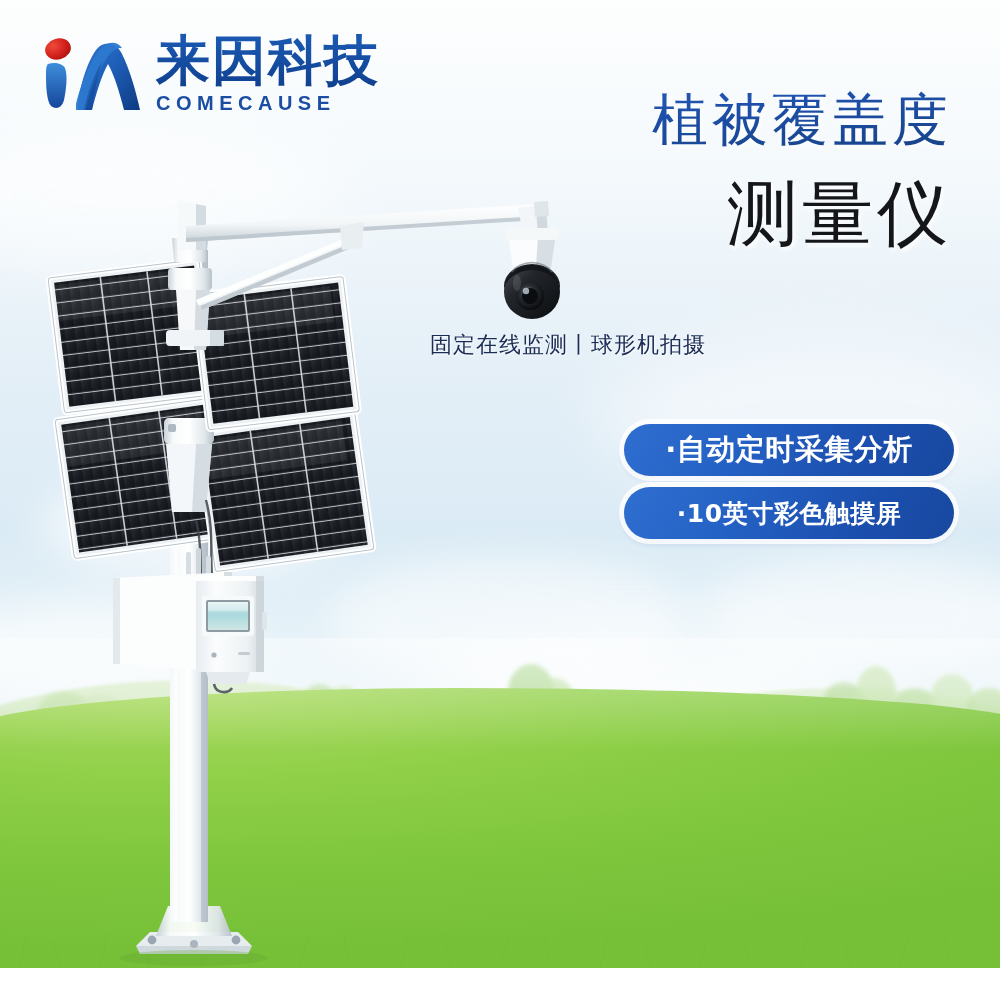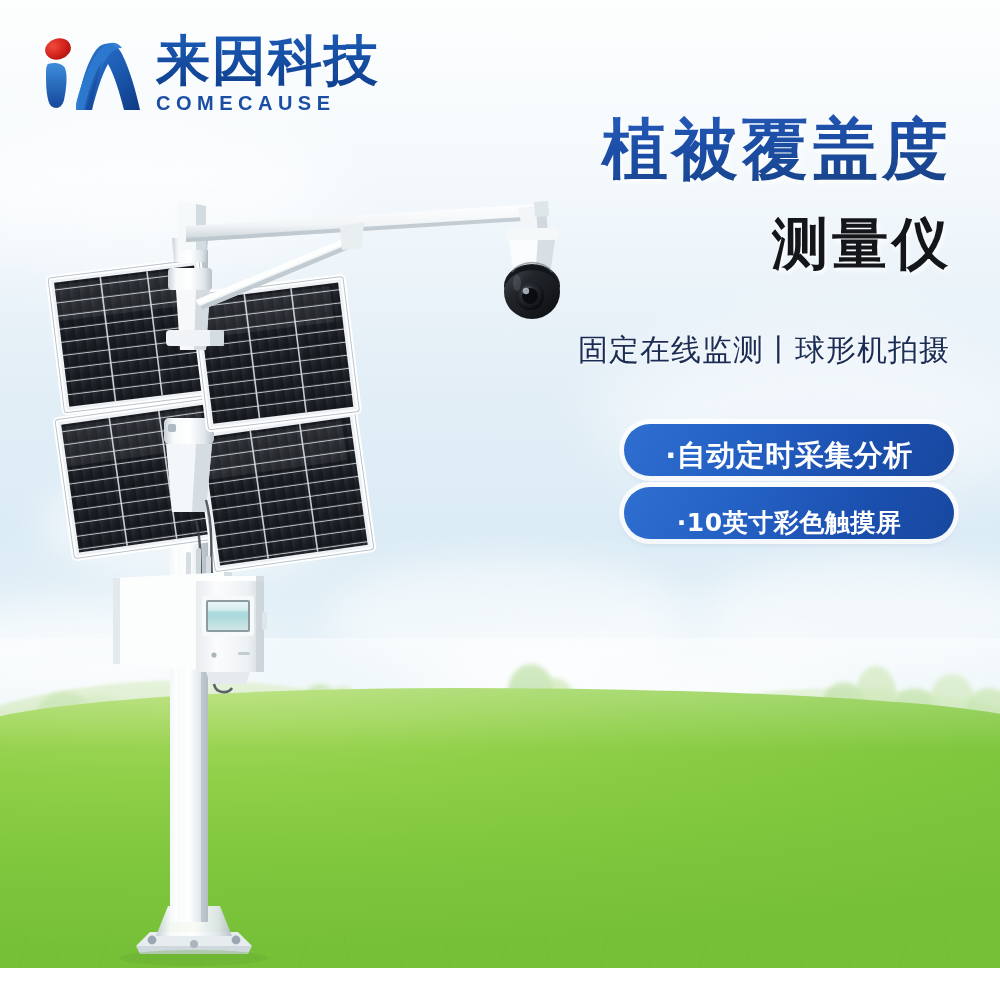--- a/index.html
+++ b/index.html
@@ -48,47 +48,46 @@
     text-shadow:none;
   }
   .logo-en{
     margin-top:2px;font-size:20px;font-weight:bold;color:#1b4ea3;
     letter-spacing:5.5px;font-family:"Liberation Sans",sans-serif;
   }
 
   
   #headline{position:absolute;right:48px;top:74px;width:520px;text-align:right;}
   .h-line1{
-    font-size:66px;line-height:92px;font-weight:bold;letter-spacing:4px;
+    font-size:56px;line-height:92px;font-weight:normal;letter-spacing:4px;
     font-family:"DejaVu Sans","Liberation Sans",sans-serif;
     background:linear-gradient(175deg,#2a63c4 0%,#1d4fa8 45%,#16407f 100%);
     -webkit-background-clip:text;background-clip:text;color:transparent;
     filter:drop-shadow(2px 3px 3px rgba(255,255,255,.95));
-    margin-top:30px;
   }
   .h-line2{
-    font-size:56px;line-height:96px;font-weight:bold;letter-spacing:4px;
+    font-size:71px;line-height:96px;font-weight:normal;letter-spacing:4px;
     font-family:"DejaVu Sans","Liberation Sans",sans-serif;
     color:#14161a;
     text-shadow:2px 3px 4px rgba(255,255,255,.9);
   }
   #subtitle{
-    position:absolute;right:50px;top:330px;width:520px;text-align:right;
-    font-size:30px;letter-spacing:1px;color:#1b2c55;font-weight:500;
+    position:absolute;right:50px;top:330px;width:520px;
+    font-size:22px;letter-spacing:1px;color:#1b2c55;font-weight:500;
     font-family:"DejaVu Sans","Liberation Sans",sans-serif;
     text-shadow:1px 1px 2px rgba(255,255,255,.9);
   }
 
   
   #pills{position:absolute;right:46px;top:424px;width:330px;}
   .pill{
     position:relative;height:52px;margin-bottom:11px;border-radius:28px;
     background:linear-gradient(120deg,#2f6fd0 0%,#2461c4 35%,#1b4fae 72%,#18489f 100%);
     box-shadow:0 0 0 5px rgba(255,255,255,.82), 0 3px 7px rgba(30,60,120,.22);
-    display:flex;align-items:flex-end;justify-content:center;
+    display:flex;align-items:center;justify-content:center;
   }
   .pill span{
     color:#ffffff;font-size:29px;font-weight:bold;letter-spacing:.5px;
     font-family:"DejaVu Sans","Liberation Sans",sans-serif;white-space:nowrap;
   }
   .pill.wide span{font-size:25px;}
 
   
   #equip{position:absolute;left:0;top:0;width:620px;height:1000px;}
 </style>

